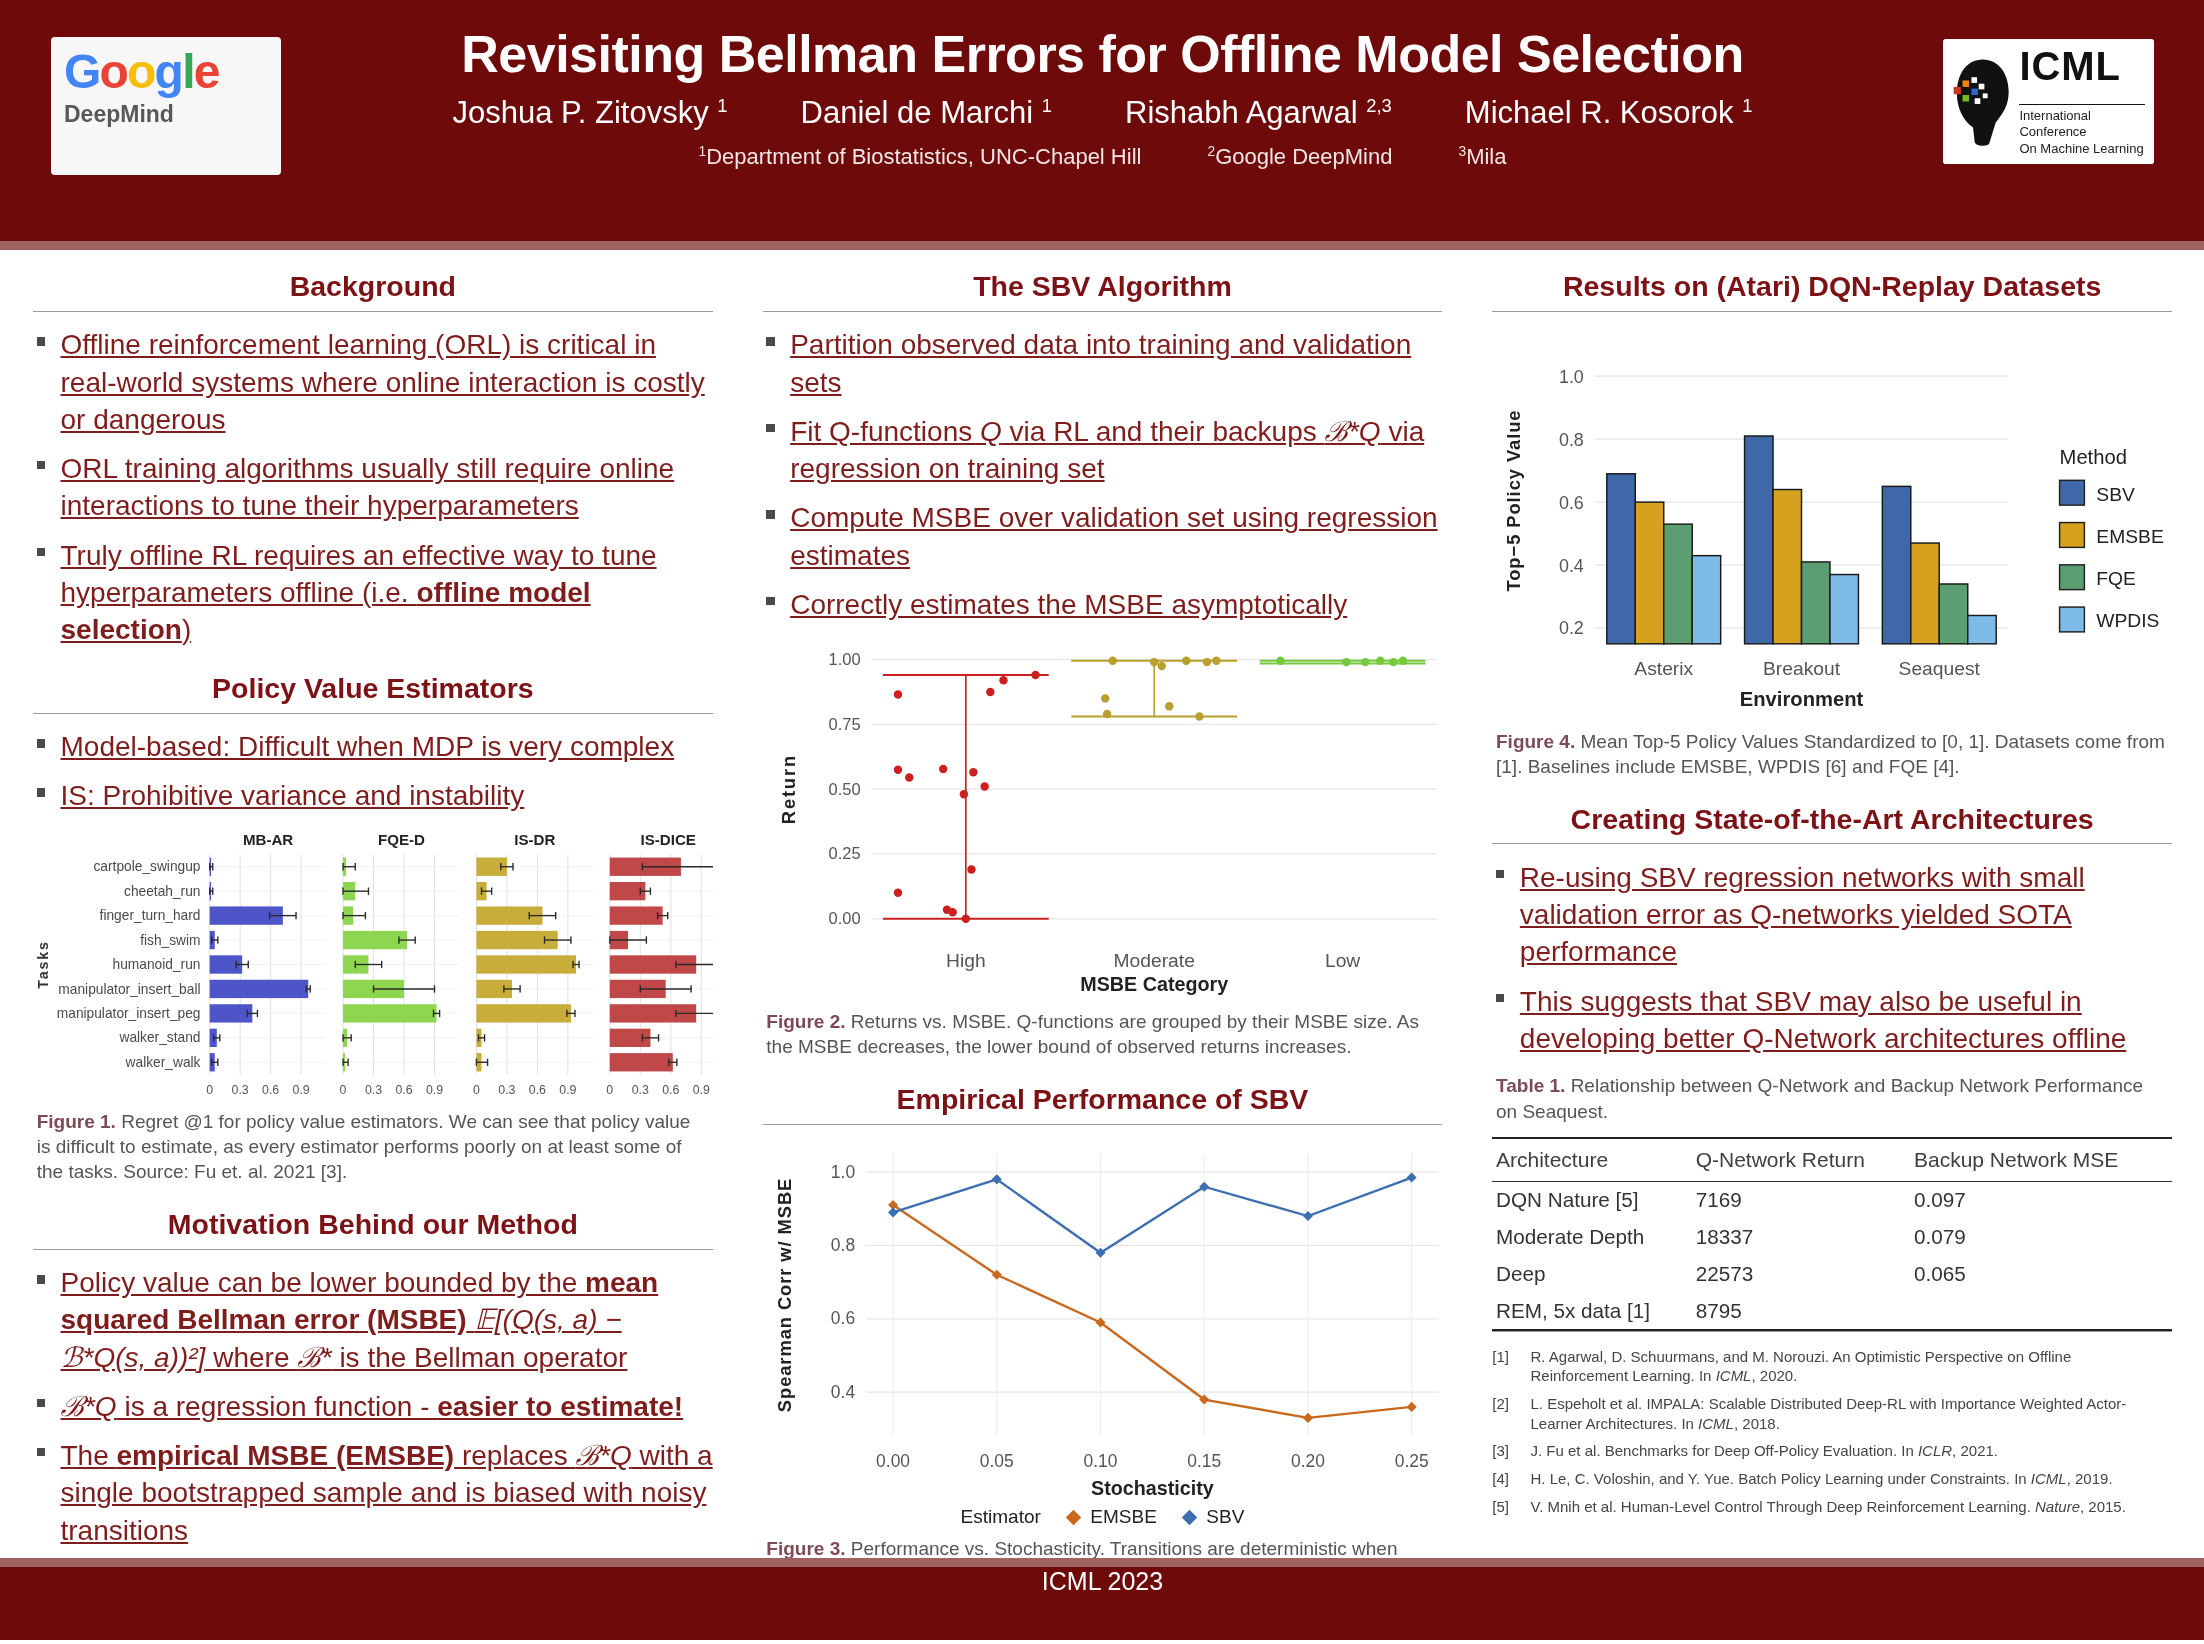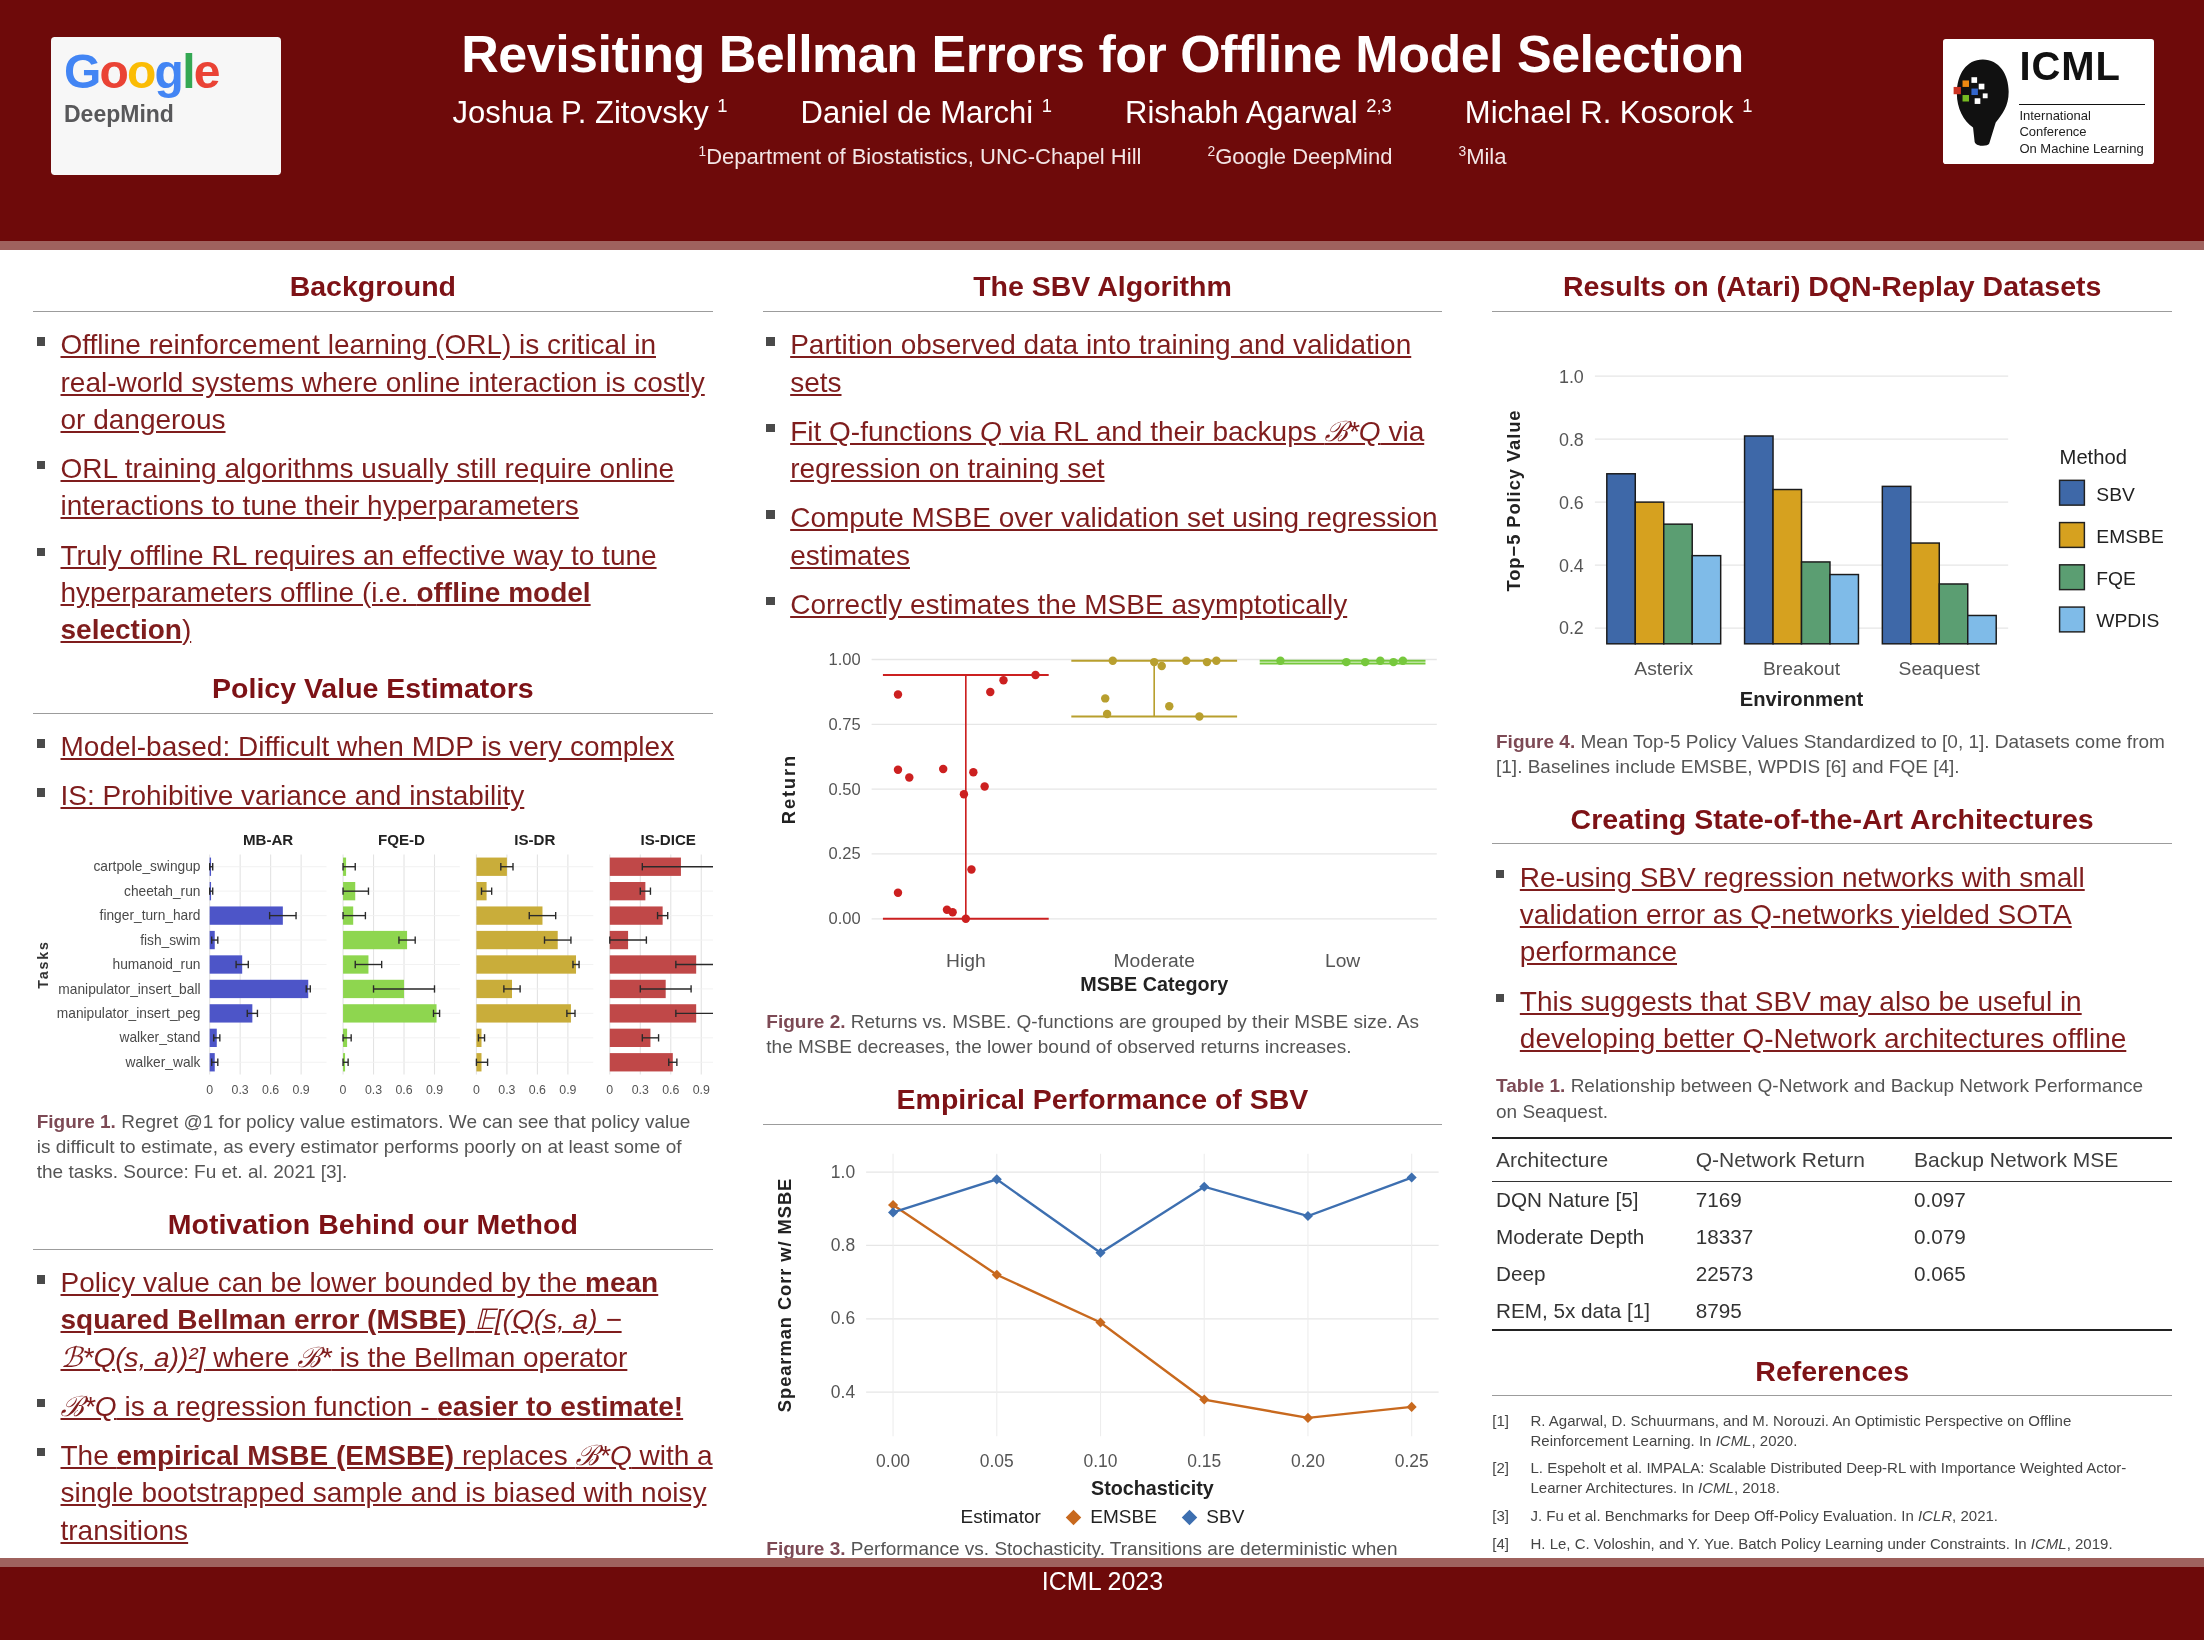--- a/index.html
+++ b/index.html
@@ -565,21 +565,20 @@
             <td>0.065</td>
           </tr>
           <tr>
             <td>REM, 5x data [1]</td>
             <td>8795</td>
             <td></td>
           </tr>
         </tbody>
     </table>
     <div class="section">
-      <h2>References</h2>
       <hr class="rule">
       <div class="refs" id="refs">
           <div class="ref">
             <span class="ref-num">[1]</span>
             <span>R. Agarwal, D. Schuurmans, and M. Norouzi. An Optimistic Perspective on Offline Reinforcement Learning. In <em>ICML</em>, 2020.</span>
           </div>
           <div class="ref">
             <span class="ref-num">[2]</span>
             <span>L. Espeholt et al. IMPALA: Scalable Distributed Deep-RL with Importance Weighted Actor-Learner Architectures. In <em>ICML</em>, 2018.</span>
           </div>

